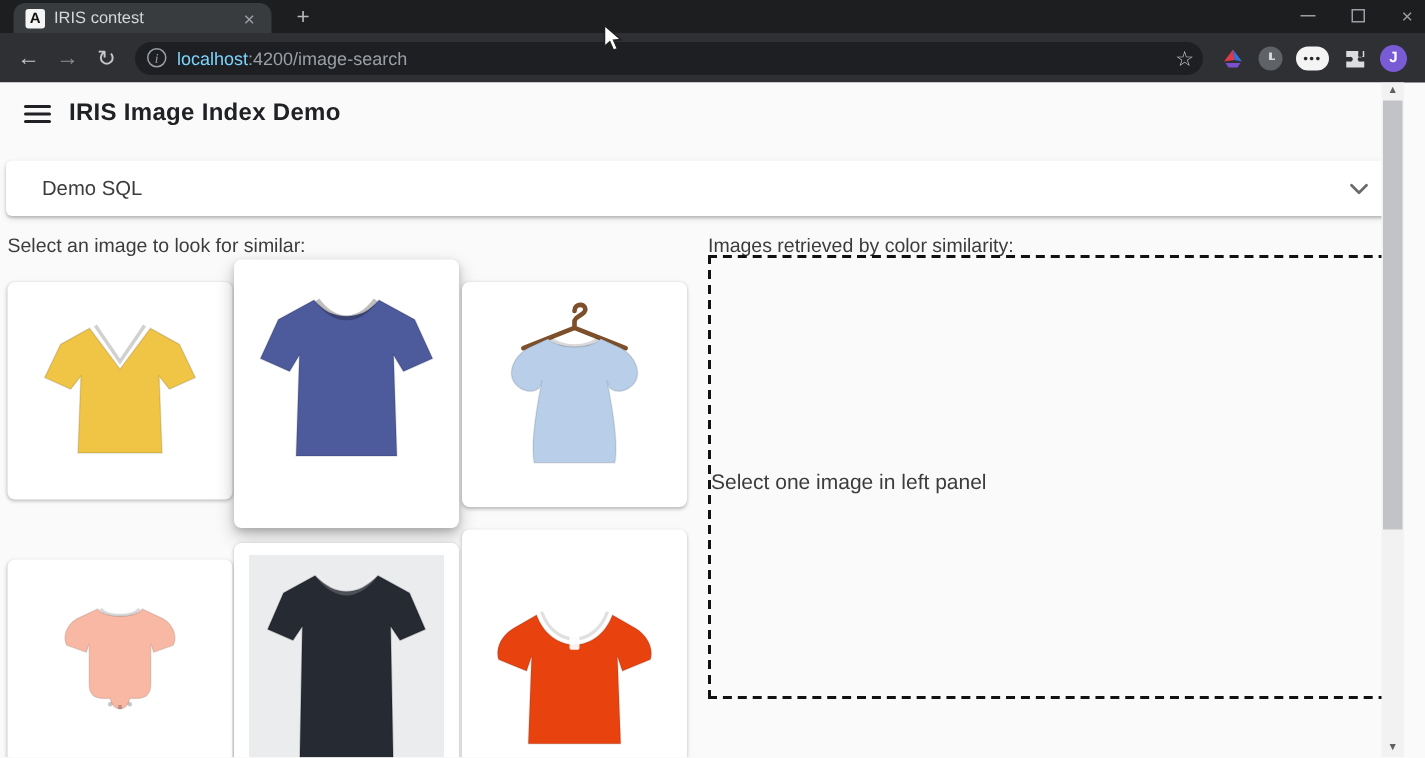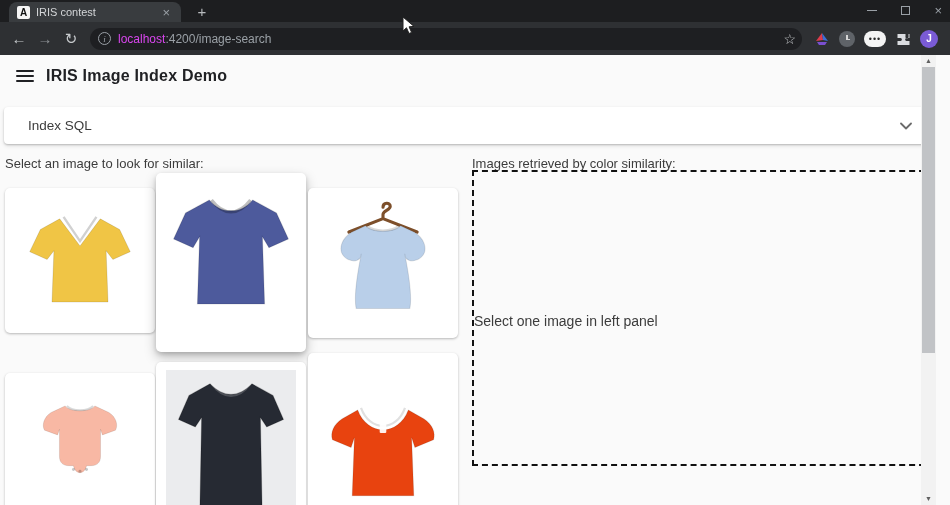--- a/index.html
+++ b/index.html
@@ -25,21 +25,21 @@
   .toolbar { position:absolute; top:22px; left:0; width:950px; height:33px; background:#2e3033;
              display:flex; align-items:center; }
   .navbtn { color:#c6c9cc; font-size:15px; width:26px; text-align:center; flex:none; }
   .navbtn.fwd { color:#8d9195; }
   .addressbar { height:22px; background:#1e1f22; border-radius:12px; margin-left:6px;
                 display:flex; align-items:center; padding:0 6px 0 8px; width:712px; flex:none; }
   .info-icon { width:13px; height:13px; border:1.2px solid #9aa0a6; border-radius:50%; color:#9aa0a6;
                font-size:9px; font-style:italic; font-family:"Liberation Serif",serif; display:flex; align-items:center;
                justify-content:center; margin-right:7px; flex:none; }
   .url { font-size:12px; color:#9aa0a6; white-space:nowrap; flex:1; }
-  .url .host { color:#d946ef; }
+  .url .host { color:#7dd3fc; }
   .star { color:#c6c9cc; font-size:14px; flex:none; margin-left:6px; }
   .ext-cluster { display:flex; align-items:center; gap:9px; margin-left:12px; }
   .ext-clock { width:16px; height:16px; border-radius:50%; background:#5f6368; position:relative; }
   .ext-clock:before { content:""; position:absolute; left:7px; top:4px; width:1.5px; height:5px; background:#d6d6d6; }
   .ext-clock:after { content:""; position:absolute; left:7px; top:8px; width:4px; height:1.5px; background:#d6d6d6; }
   .ext-dots { min-width:22px; height:16px; background:#f4f4f4; border-radius:8px; color:#2a2a2a;
               font-size:9px; letter-spacing:1px; display:flex; align-items:center; justify-content:center; padding:0 4px; }
   .avatar { width:18px; height:18px; border-radius:50%; background:#7a5bd6; color:#fff; font-size:10px;
             font-weight:bold; display:flex; align-items:center; justify-content:center; }
 
@@ -140,21 +140,21 @@
     <div class="app-header">
       <div class="hamburger">
         <span></span>
           <span></span>
           <span></span>
       </div>
       <div class="app-title">IRIS Image Index Demo</div>
     </div>
 
     <div class="sql-panel">
-      <span class="sql-label">Index SQL</span>
+      <span class="sql-label">Demo SQL</span>
       <svg class="chevron" viewBox="0 0 12 8">
         <path d="M1 1.5 L6 6.5 L11 1.5" fill="none" stroke="#6b6b6b" stroke-width="1.8" stroke-linecap="round" stroke-linejoin="round"></path>
       </svg>
     </div>
 
     <div class="caption caption-right">Images retrieved by color similarity:</div>
     <div class="caption caption-left">Select an image to look for similar:</div>
 
     <div class="card c1">
       <svg width="116" height="107" viewBox="0 0 120 110">

